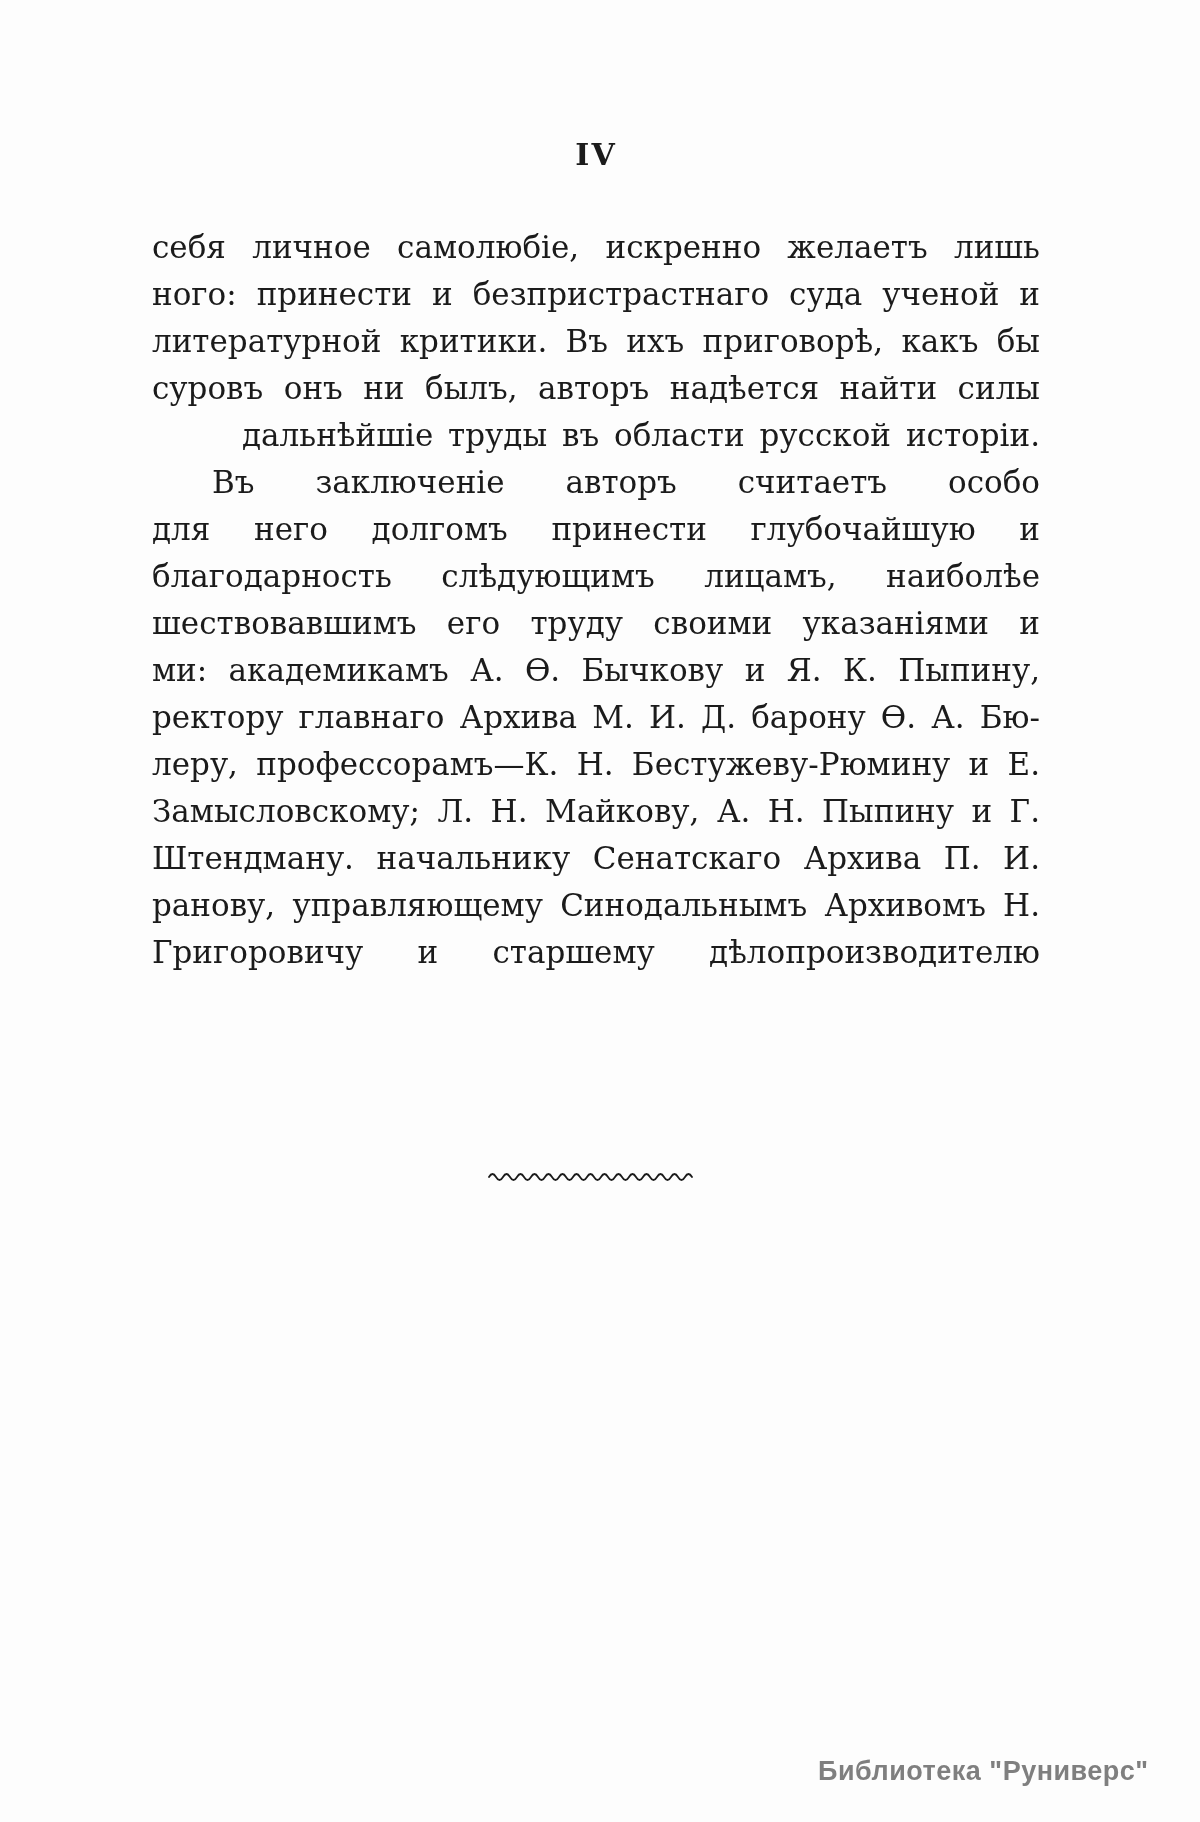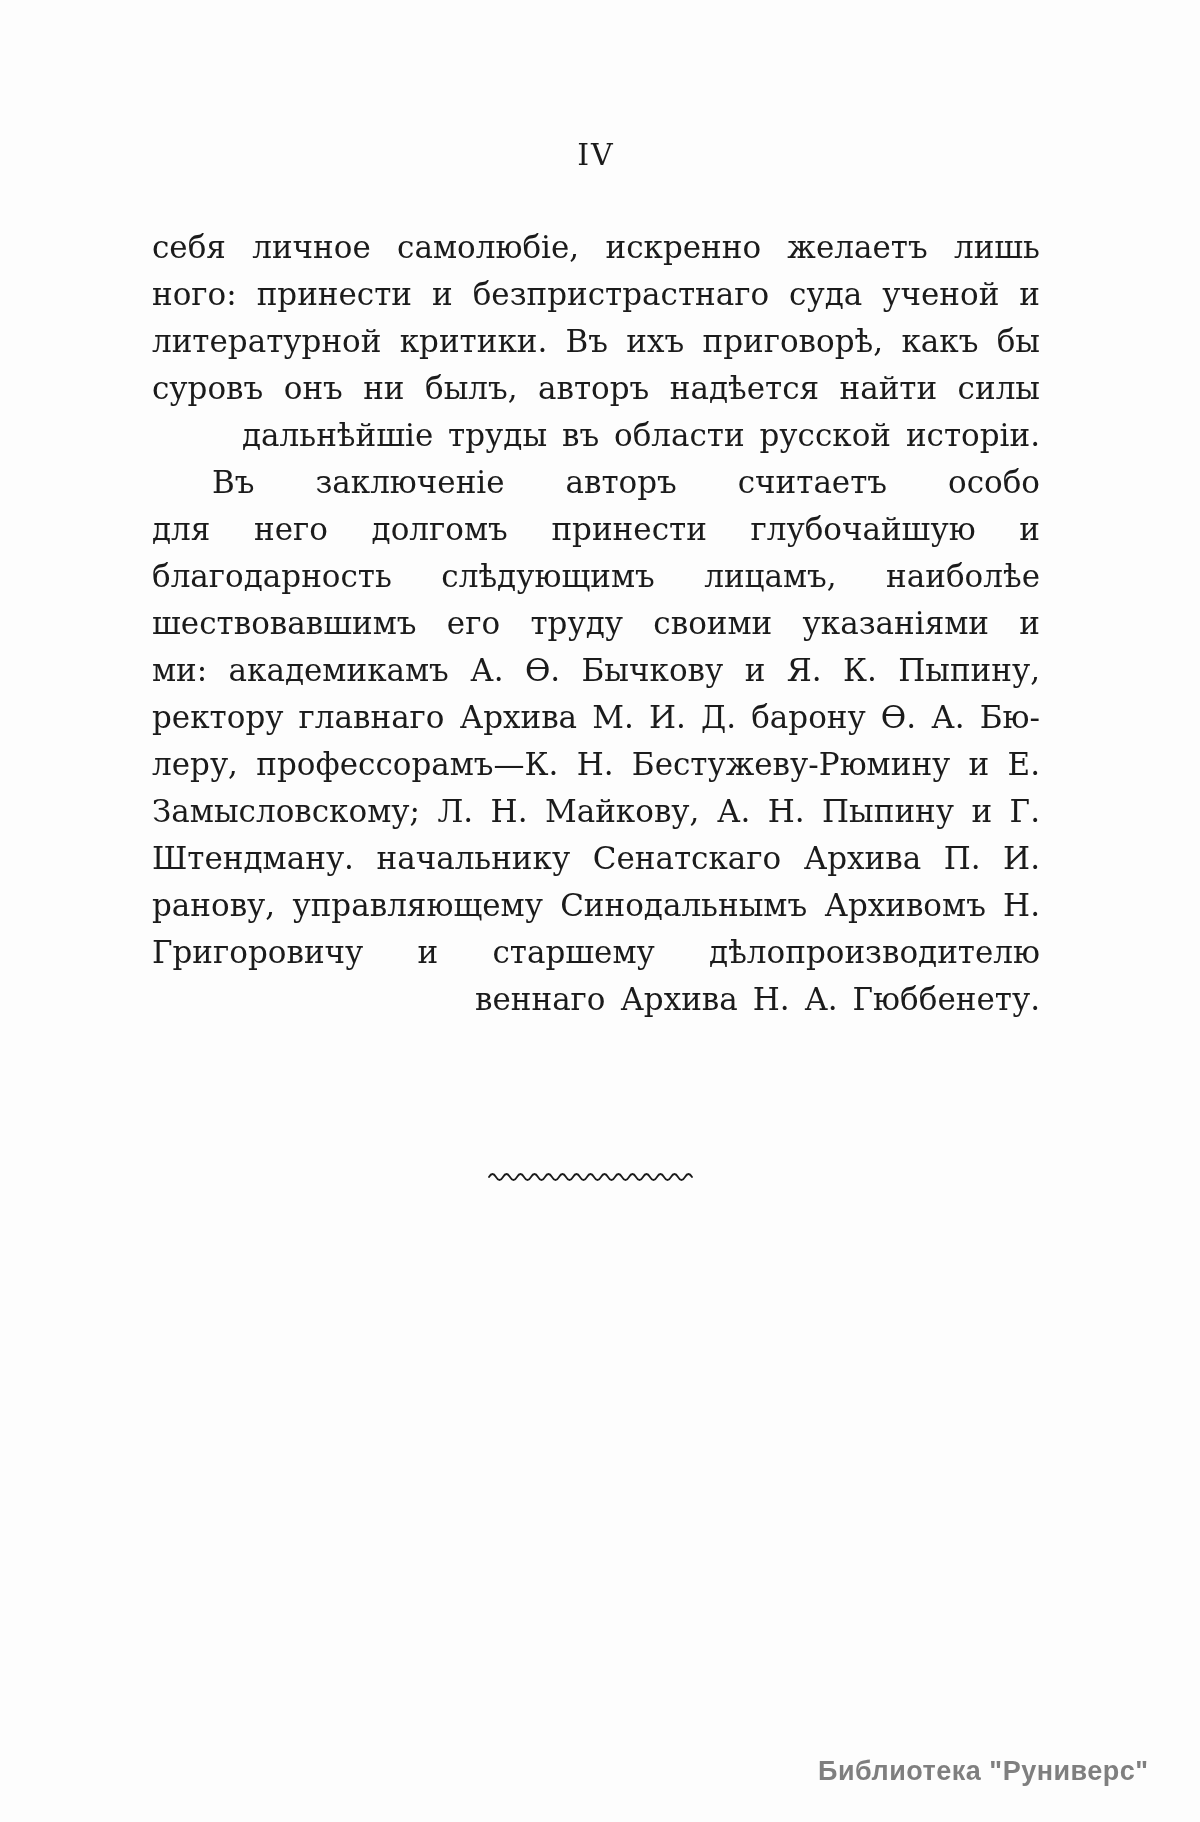--- a/index.html
+++ b/index.html
@@ -16,21 +16,21 @@
     font-family: "DejaVu Serif", serif;
     overflow: hidden;
   }
   .page-number {
     position: absolute;
     top: 140px;
     left: 152px;
     width: 888px;
     text-align: center;
     font-size: 30px;
-    font-weight: normal;
+    font-weight: bold;
     letter-spacing: 2px;
     line-height: 1;
   }
   .text-block {
     position: absolute;
     left: 152px;
     top: 224px;
     width: 888px;
     font-size: 31px;
     line-height: 47px;
@@ -93,21 +93,20 @@
       <div class="line">для него долгомъ принести глубочайшую и искреннюю</div>
       <div class="line">благодарность слѣдующимъ лицамъ, наиболѣе споспѣ-</div>
       <div class="line">шествовавшимъ его труду своими указаніями и совѣ-</div>
       <div class="line">ми: академикамъ А. Ѳ. Бычкову и Я. К. Пыпину, ди-</div>
       <div class="line">ректору главнаго Архива М. И. Д. барону Ѳ. А. Бю-</div>
       <div class="line">леру, профессорамъ—К. Н. Бестужеву-Рюмину и Е. Е.</div>
       <div class="line">Замысловскому; Л. Н. Майкову, А. Н. Пыпину и Г. Ѳ.</div>
       <div class="line">Штендману. начальнику Сенатскаго Архива П. И. Ба-</div>
       <div class="line">ранову, управляющему Синодальнымъ Архивомъ Н. И.</div>
       <div class="line">Григоровичу и старшему дѣлопроизводителю Государст-</div>
-      <div class="line para-end">веннаго Архива Н. А. Гюббенету.</div>
     </div>
 
   <svg class="divider" width="210" height="14" viewBox="0 0 210 14" aria-hidden="true">
     <path d="M2,8 q3.5,-6 7,0 t7,0 t7,0 t7,0 t7,0 t7,0 t7,0 t7,0 t7,0 t7,0 t7,0 t7,0 t7,0 t7,0 t7,0 t7,0 t7,0 t7,0 t7,0 t7,0 t7,0 t7,0 t7,0 t7,0 t7,0 t7,0 t7,0 t7,0 t7,0" fill="none" stroke="#1b1b1b" stroke-width="1.8" stroke-linecap="round"></path>
   </svg>
 
   <div class="watermark">Библиотека "Руниверс"</div>
 
 </div>
 

